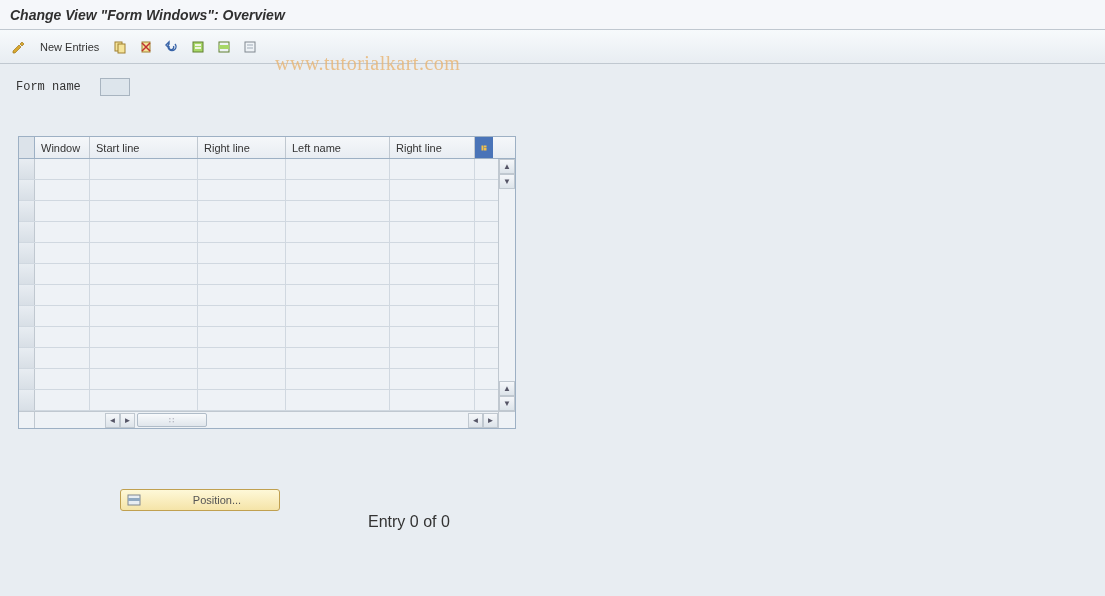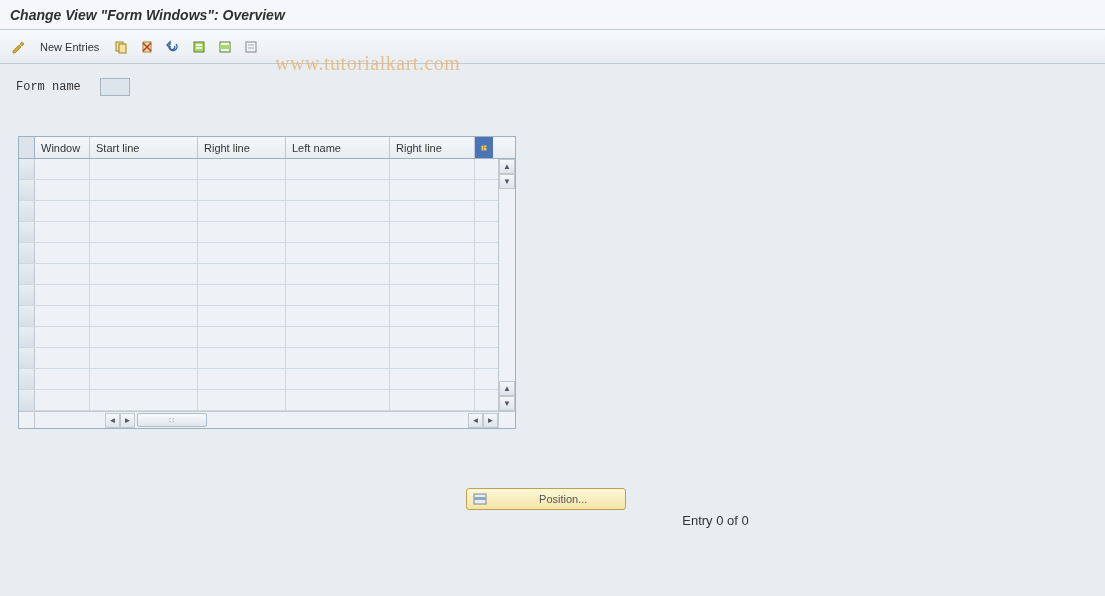--- a/index.html
+++ b/index.html
@@ -33,21 +33,21 @@
       display: flex;
       align-items: center;
       padding: 0 8px;
       gap: 4px;
     }
     .toolbar-btn {
       height: 22px;
       min-width: 22px;
       display: flex;
       align-items: center;
-      justify-content: flex-end;
+      justify-content: center;
       border-radius: 3px;
       cursor: pointer;
       padding: 0 3px;
     }
     .new-entries {
       padding: 0 6px;
       color: #333;
       white-space: nowrap;
     }
     .watermark {
@@ -174,39 +174,38 @@
       font-size: 8px; color:#889; letter-spacing:1px;
       cursor:pointer;
     }
     .hs-spacer { flex:1; }
     .hs-right-gap { width: 17px; border-left:1px solid #c0c8d0; height:100%;}
     .footer-row {
       display: flex;
       align-items: center;
       padding-left: 110px;
       margin-top: 40px;
-      gap: 56px;
-      justify-content: center;
+      gap: 88px;
     }
     .position-btn {
       height: 22px;
       width: 160px;
       background: linear-gradient(#fef8d8, #f5e4a8);
       border: 1px solid #c0a050;
       border-radius: 3px;
       display:flex;
       align-items:center;
       cursor:pointer;
       padding: 0 6px;
       color:#555;
     }
     .position-btn .icon { margin-right:20px; }
     .entry-text {
       color: #333;
-      font-size: 13px;
+      font-size: 16px;
       margin-top: 44px;
     }
     svg { display:block; }
   </style>
 </head>
 <body>
 
 <div class="title-bar">
   <span class="title-text">Change View "Form Windows": Overview</span>
 </div>

